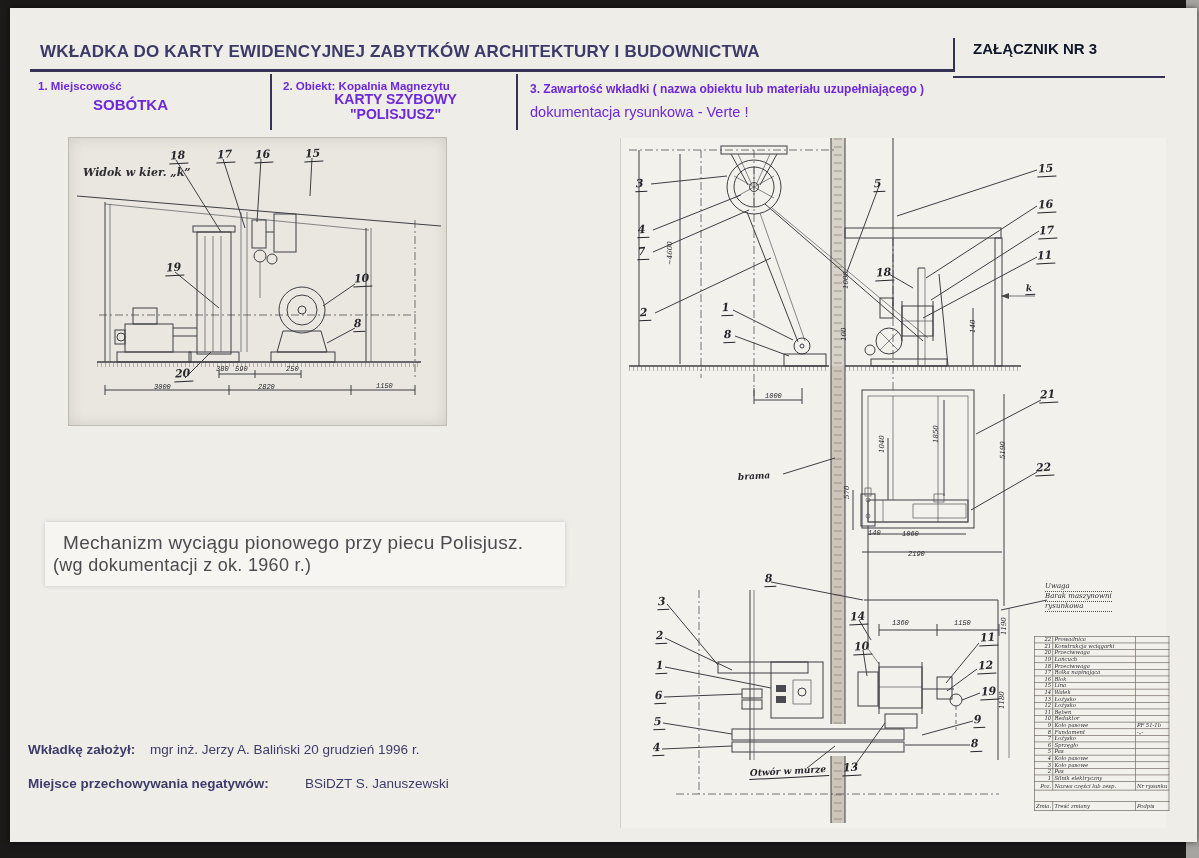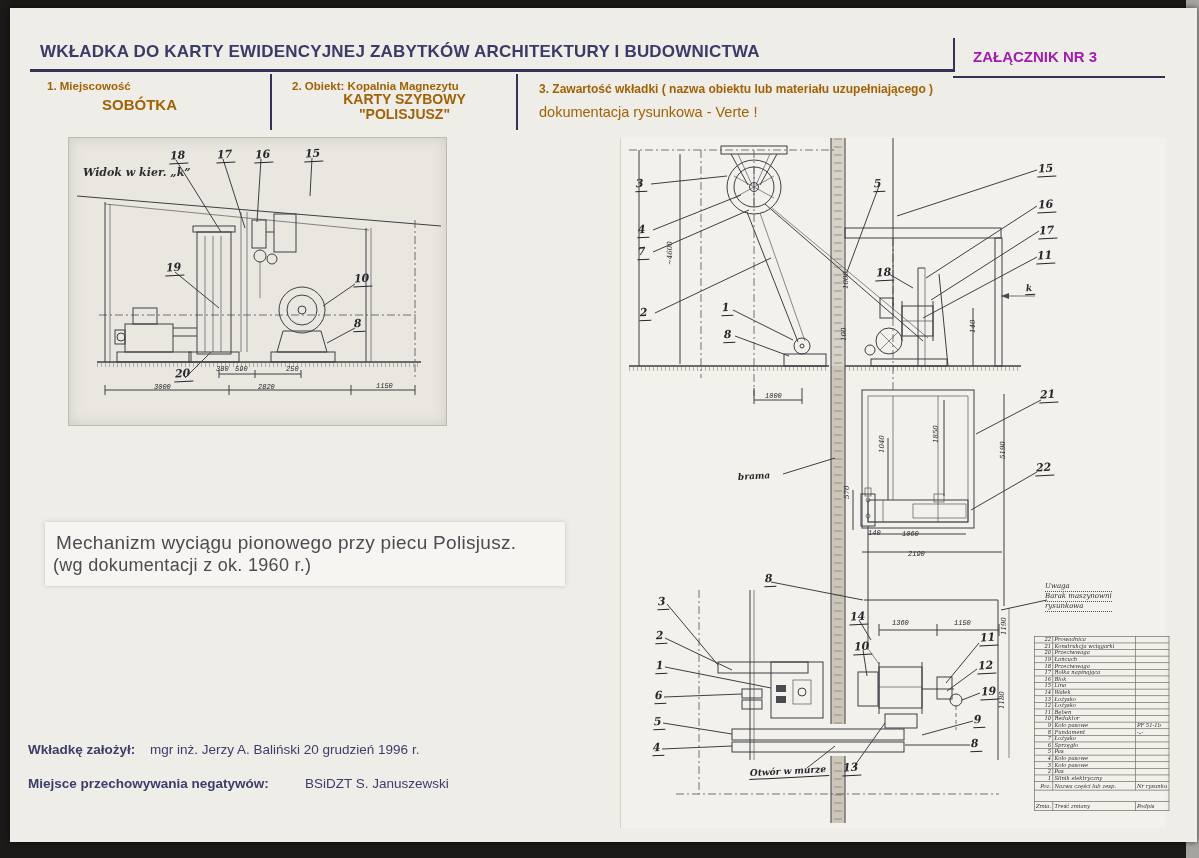--- a/index.html
+++ b/index.html
@@ -11,44 +11,44 @@
   .edge-right{position:absolute;right:0;top:0;width:13px;height:100%;background:#a6a4a1;}
   .paper{
     position:absolute;left:10px;top:8px;width:1187px;height:834px;
     background:#efede8;box-shadow:0 0 6px rgba(0,0,0,.6);
   }
   
   .main-title{position:absolute;left:30px;top:34px;font-size:17px;font-weight:bold;
     color:#3b3a68;letter-spacing:.2px;}
   .title-rule{position:absolute;left:20px;top:61px;width:925px;height:3px;background:#343257;}
   .att-divider{position:absolute;left:943px;top:30px;width:2px;height:34px;background:#343257;}
-  .attachment{position:absolute;left:963px;top:40px;font-size:15px;font-weight:bold;color:#a21caf;}
+  .attachment{position:absolute;left:963px;top:32px;font-size:15px;font-weight:bold;color:#0f172a;}
   .att-rule{position:absolute;left:943px;top:68px;width:212px;height:2px;background:#343257;}
-  .fld{position:absolute;color:#a16207;margin-left:9px;}
+  .fld{position:absolute;color:#6d28d9;}
   .fld .lbl{font-size:11.5px;font-weight:bold;}
   .fld .val{font-weight:bold;font-size:15px;}
   .fdiv{position:absolute;width:2px;background:#343257;top:66px;height:56px;}
   .f1{left:28px;top:72px;}
   .f1 .val{margin:4px 0 0 55px;}
   .f2{left:273px;top:72px;width:225px;text-align:center;}
   .f2 .lbl{text-align:left;}
   .f2 .val{font-size:14px;line-height:15px;}
   .f3{left:520px;top:74px;}
   .f3 .lbl{font-size:12px;}
   .f3 .val{font-weight:normal;font-size:14.5px;margin-top:8px;}
   
   .inset{position:absolute;left:58px;top:129px;width:377px;height:287px;
     background:#eae7e1;border:1px solid rgba(110,105,95,.35);
     box-shadow:inset 0 0 14px rgba(115,105,90,.22);}
   .inset-title{position:absolute;left:14px;top:28px;
     font:italic bold 11px "DejaVu Serif", serif;color:#2c2c30;}
   
   .caption{position:absolute;left:35px;top:514px;width:520px;height:64px;
     background:#f7f5f1;box-shadow:0 0 4px rgba(90,85,75,.25);}
-  .caption .l1{position:absolute;left:11px;top:10px;font-size:19px;color:#4c4c50;letter-spacing:.3px;}
+  .caption .l1{position:absolute;left:18px;top:10px;font-size:19px;color:#4c4c50;letter-spacing:.3px;}
   .caption .l2{position:absolute;left:8px;top:33px;font-size:18px;color:#4c4c50;letter-spacing:.3px;}
   
   .foot{position:absolute;color:#3d3c6a;font-size:13.5px;}
   .foot b{font-weight:bold;margin-top:11px;}
   
   .rdraw{position:absolute;left:610px;top:130px;width:545px;height:690px;
     background:#f3f1ec;border-left:1px solid rgba(120,115,105,.25);}
   svg line,svg path,svg rect,svg circle{stroke:#3e3e44;fill:none;stroke-width:1;}
   svg .thin{stroke-width:.6;}
   svg .lead{stroke-width:.7;}

